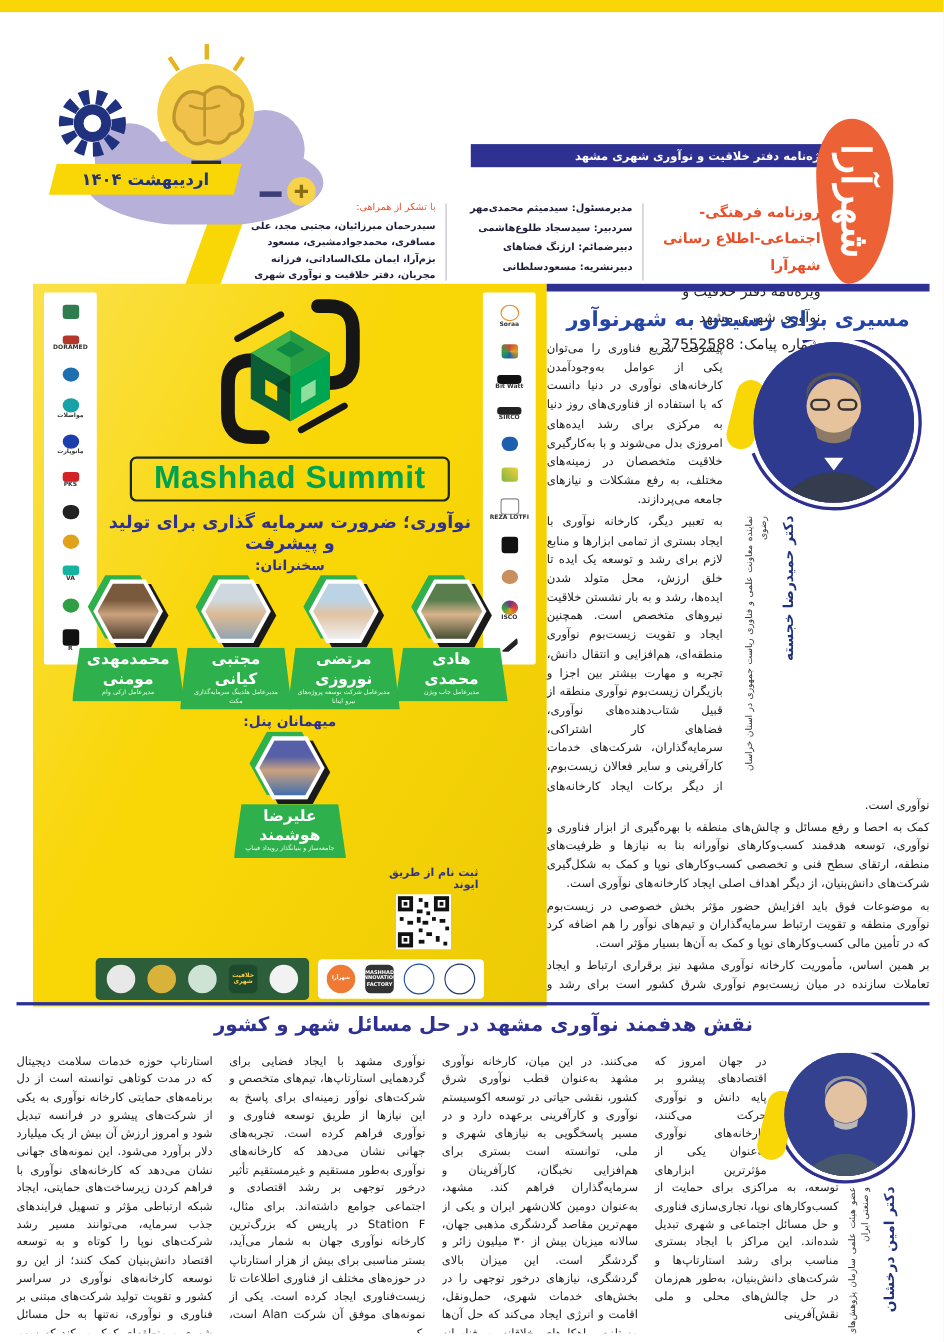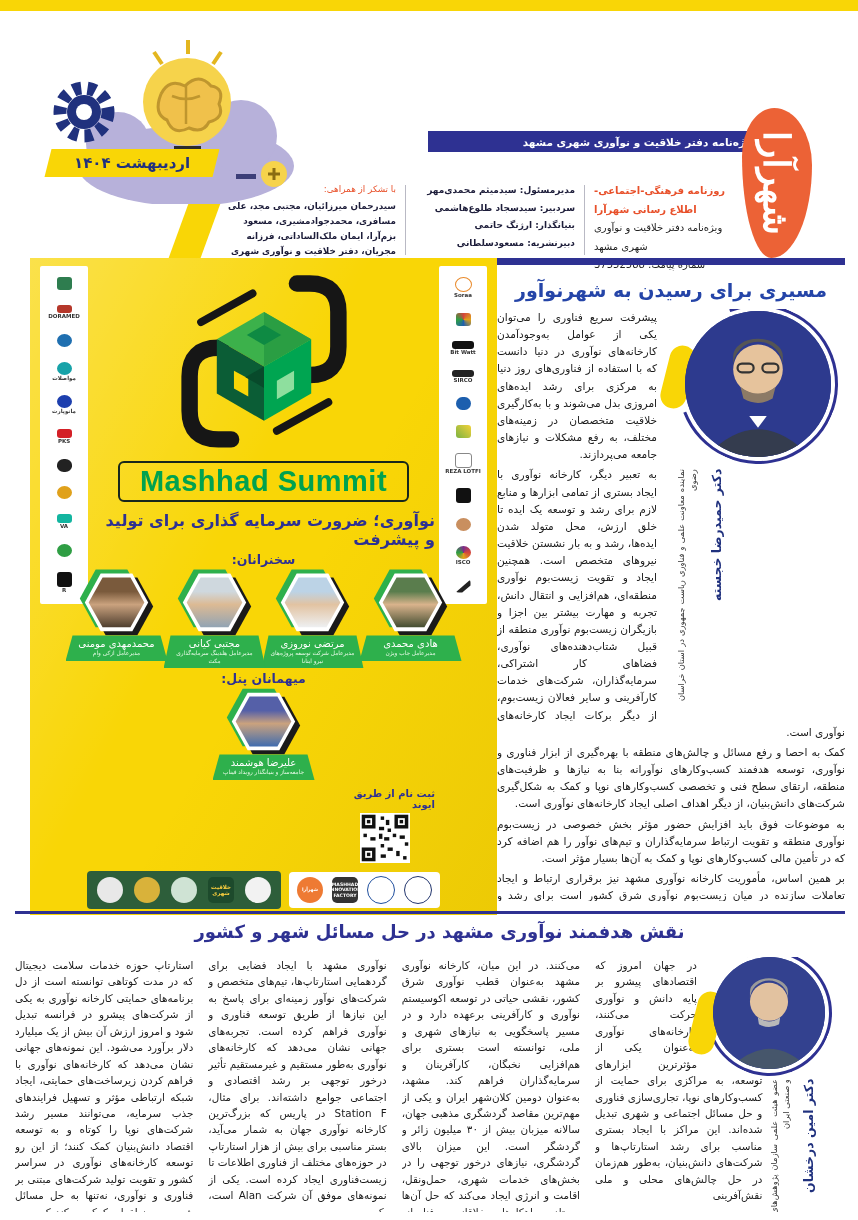--- a/index.html
+++ b/index.html
@@ -18,21 +18,21 @@
              font-size:55px;text-align:center;line-height:100px;letter-spacing:-2px}
   #topic-bar{left:428px;top:131px;width:316px;height:21px;background:#2e3192;color:#fff;
              display:flex;align-items:center;padding:0 12px;font-size:10.5px;font-weight:bold}
   #brand-blob{left:742px;top:108px;width:70px;height:150px;background:#ec6236;
               border-radius:46% 54% 58% 42% / 32% 38% 62% 68%;
               display:flex;align-items:center;justify-content:center}
   #brand-blob span{writing-mode:vertical-rl;color:#fff;font-size:36px;font-weight:bold;
                    font-family:"DejaVu Serif","Liberation Serif",serif}
   #masthead{left:218px;top:182px;width:528px;height:76px;display:flex;align-items:stretch}
   .m-sep{width:1px;background:#b9b9c4;margin:3px 9px}
-  #paper-info{width:152px;font-size:10px;line-height:1.85;text-align:left;color:#222}
+  #paper-info{width:152px;font-size:13px;line-height:1.85;text-align:right;color:#222}
   #paper-info .red{color:#e8502a;font-weight:bold}
   #staff{width:160px;font-size:9px;line-height:1.95;font-weight:bold;color:#1d1d3a;text-align:right}
   #thanks{width:178px;font-size:8.8px;line-height:1.7;text-align:right}
   #thanks .th-head{color:#e8502a;font-weight:normal;margin-bottom:2px}
   #thanks .th-body{font-weight:bold;color:#1d1d3a}
 
   
   #poster{left:30px;top:258px;width:467px;height:657px;background:#f9d606;
           background-image:linear-gradient(118deg,rgba(255,255,255,.28),rgba(255,255,255,0) 42%),
                            linear-gradient(300deg,rgba(125,98,0,.10),rgba(125,98,0,0) 46%)}
@@ -64,40 +64,40 @@
   #rstrip .slogo:nth-child(8) .mark{background:#111;height:15px}
   #rstrip .slogo:nth-child(9) .mark{background:#c98f5f;border-radius:50%}
   #rstrip .slogo:nth-child(10) .mark{background:conic-gradient(#7b2d8b,#d4443c,#e0a11b,#2f9e44,#7b2d8b);border-radius:50%}
   #rstrip .slogo:nth-child(11) .mark{background:#222;clip-path:polygon(0 100%,100% 0,100% 45%,45% 100%)}
 
   #poster-inner{position:absolute;left:62px;right:62px;top:4px;bottom:6px;
                 display:flex;flex-direction:column;align-items:center}
   #summit-box{border:2px solid #17271c;border-radius:6px;padding:2px 20px;margin-top:2px}
   #summit-box span{font-size:29px;font-weight:bold;color:#00a24f;direction:ltr;
                    font-family:"Liberation Sans","DejaVu Sans",sans-serif;letter-spacing:.5px}
-  #poster-sub{margin-top:9px;color:#2e3192;font-weight:bold;font-size:16px;}
+  #poster-sub{margin-top:9px;color:#2e3192;font-weight:bold;font-size:16px;text-align:center}
   .p-label{margin-top:3px;color:#2e3192;font-weight:bold;font-size:12.5px}
   .people-row{display:flex;gap:14px;margin-top:5px;justify-content:center}
   .person{width:84px;display:flex;flex-direction:column;align-items:center}
   .hexfig{position:relative;width:66px;height:60px}
   .hexfig .acc{position:absolute;inset:0;clip-path:polygon(26% 2%,74% 2%,98% 50%,74% 98%,26% 98%,2% 50%)}
   .hexfig .acc.g{background:#2eb04c;transform:translate(-5px,-4px)}
   .hexfig .acc.k{background:#1a1a1a;transform:translate(5px,4px)}
   .hexw{position:absolute;inset:0;background:#fff;clip-path:polygon(26% 2%,74% 2%,98% 50%,74% 98%,26% 98%,2% 50%);
         display:flex;align-items:center;justify-content:center}
   .hexi{width:58px;height:52px;clip-path:polygon(26% 2%,74% 2%,98% 50%,74% 98%,26% 98%,2% 50%)}
   .ph1{background:linear-gradient(180deg,#5a7d4d 30%,#d9b38c 55%,#3e4a2e)}
   .ph2{background:linear-gradient(180deg,#bcd3e6 30%,#e2c3a2 55%,#eef1f4)}
   .ph3{background:linear-gradient(180deg,#cfd8de 30%,#dcba94 55%,#8fa3b5)}
   .ph4{background:linear-gradient(180deg,#7a5a3c 30%,#caa27e 55%,#4a3b2c)}
   .ph5{background:linear-gradient(180deg,#e8e2d8 25%,#d9b38c 55%,#b8452f)}
   .ph6{background:linear-gradient(180deg,#5560a8 30%,#caa27e 55%,#3d6bb0)}
   .badge{margin-top:3px;background:#2eb04c;color:#fff;text-align:center;min-width:86px;
          clip-path:polygon(7px 0,calc(100% - 7px) 0,100% 100%,0 100%);padding:2px 8px 3px}
-  .badge .nm{font-size:10px;font-weight:normal;display:block;line-height:1.3}
+  .badge .nm{font-size:14px;font-weight:bold;display:block;line-height:1.3}
   .badge .rl{font-size:5.8px;display:block;color:#eafbe9;line-height:1.3}
   #event-row{width:100%;display:flex;align-items:center;margin-top:8px}
   #register{width:100px;display:flex;flex-direction:column;align-items:center;gap:3px}
   #register .reg-label{font-size:10px;font-weight:bold;color:#2e3192}
   #event-line{flex:1;text-align:center;color:#20317e;font-weight:bold;font-size:15px;padding-left:4px}
   #footer-row{display:flex;align-items:center;gap:8px;margin-top:8px}
   #f-light{background:#fff;border-radius:4px;padding:4px 8px;display:flex;gap:9px;align-items:center}
   #f-green{background:#2d5e3a;border-radius:4px;padding:6px 10px;display:flex;gap:11px;align-items:center}
   .flogo{width:26px;height:26px;border-radius:50%;display:flex;align-items:center;justify-content:center;
          text-align:center;font-size:4.6px;font-weight:bold;line-height:1.1;overflow:hidden}
@@ -191,21 +191,21 @@
   <div class="abs" id="masthead">
     <div id="paper-info">
       <div class="red">روزنامه فرهنگی-اجتماعی-اطلاع رسانی شهرآرا</div>
       <div>ویژه‌نامه دفتر خلاقیت و نوآوری شهری مشهد</div>
       <div>شماره پیامک: 37552588</div>
     </div>
     <div class="m-sep"></div>
     <div id="staff">
       <div>مدیرمسئول: سیدمیثم محمدی‌مهر</div>
       <div>سردبیر: سیدسجاد طلوع‌هاشمی</div>
-      <div>بنیانگذار: ارژنگ حاتمی</div>
+      <div>دبیرضمائم: ارژنگ فضاهای</div>
       <div>دبیرنشریه: مسعودسلطانی</div>
     </div>
     <div class="m-sep"></div>
     <div id="thanks">
       <div class="th-head">با تشکر از همراهی:</div>
       <div class="th-body">سیدرحمان میرزائیان، مجتبی مجد، علی مسافری، محمدجوادمشیری، مسعود بزم‌آرا، ایمان ملک‌الساداتی، فرزانه مجریان، دفتر خلاقیت و نوآوری شهری مشهد</div>
     </div>
   </div>
 
   <div class="abs" id="poster">

